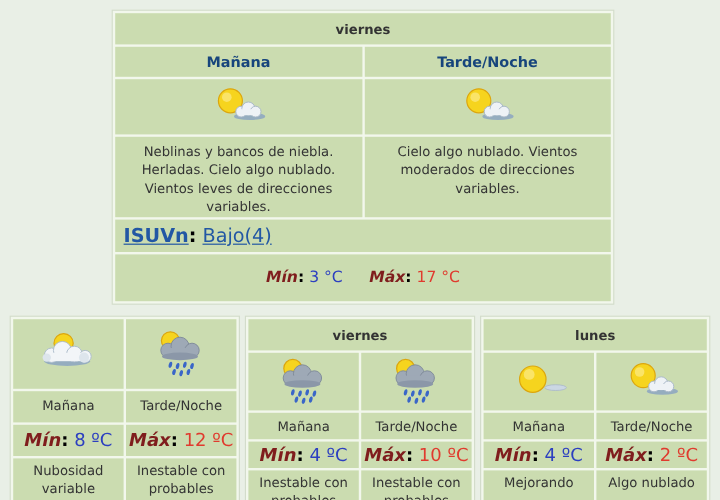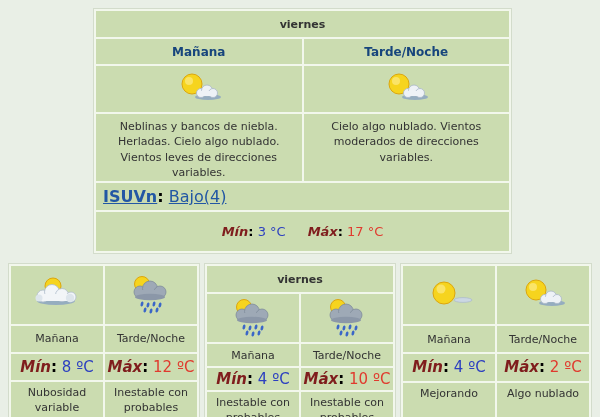--- a/index.html
+++ b/index.html
@@ -262,20 +262,23 @@
     </tr>
   </tbody>
     </table>
 
   <table class="fc day">
     <colgroup>
         <col style="width:50%">
         <col style="width:50%">
       </colgroup>
     <tbody>
+        <tr>
+          <th class="day-header" colspan="2">lunes</th>
+        </tr>
     <tr>
       <td class="icon-cell"><span class="wicon"><svg width="62" height="38" viewBox="0 0 62 38">
                 <circle cx="26" cy="17" r="11" fill="#f6d41e" stroke="#dca60e" stroke-width="1"></circle>
                 <circle cx="23" cy="13" r="4.5" fill="#fbe77a" opacity="0.8"></circle>
                 <ellipse cx="45" cy="24" rx="9" ry="2.4" fill="#cbd7e3" stroke="#a9b8c8" stroke-width="0.7"></ellipse>
               </svg></span></td>
       <td class="icon-cell"><span class="wicon"><svg width="62" height="38" viewBox="0 0 62 38">
                 <circle cx="24" cy="14" r="10" fill="#f6d41e" stroke="#dca60e" stroke-width="1"></circle>
                 <circle cx="21" cy="11" r="4" fill="#fbe77a" opacity="0.8"></circle>
                 <ellipse cx="40" cy="27" rx="13" ry="3" fill="#8ca4c2" opacity="0.85"></ellipse>

